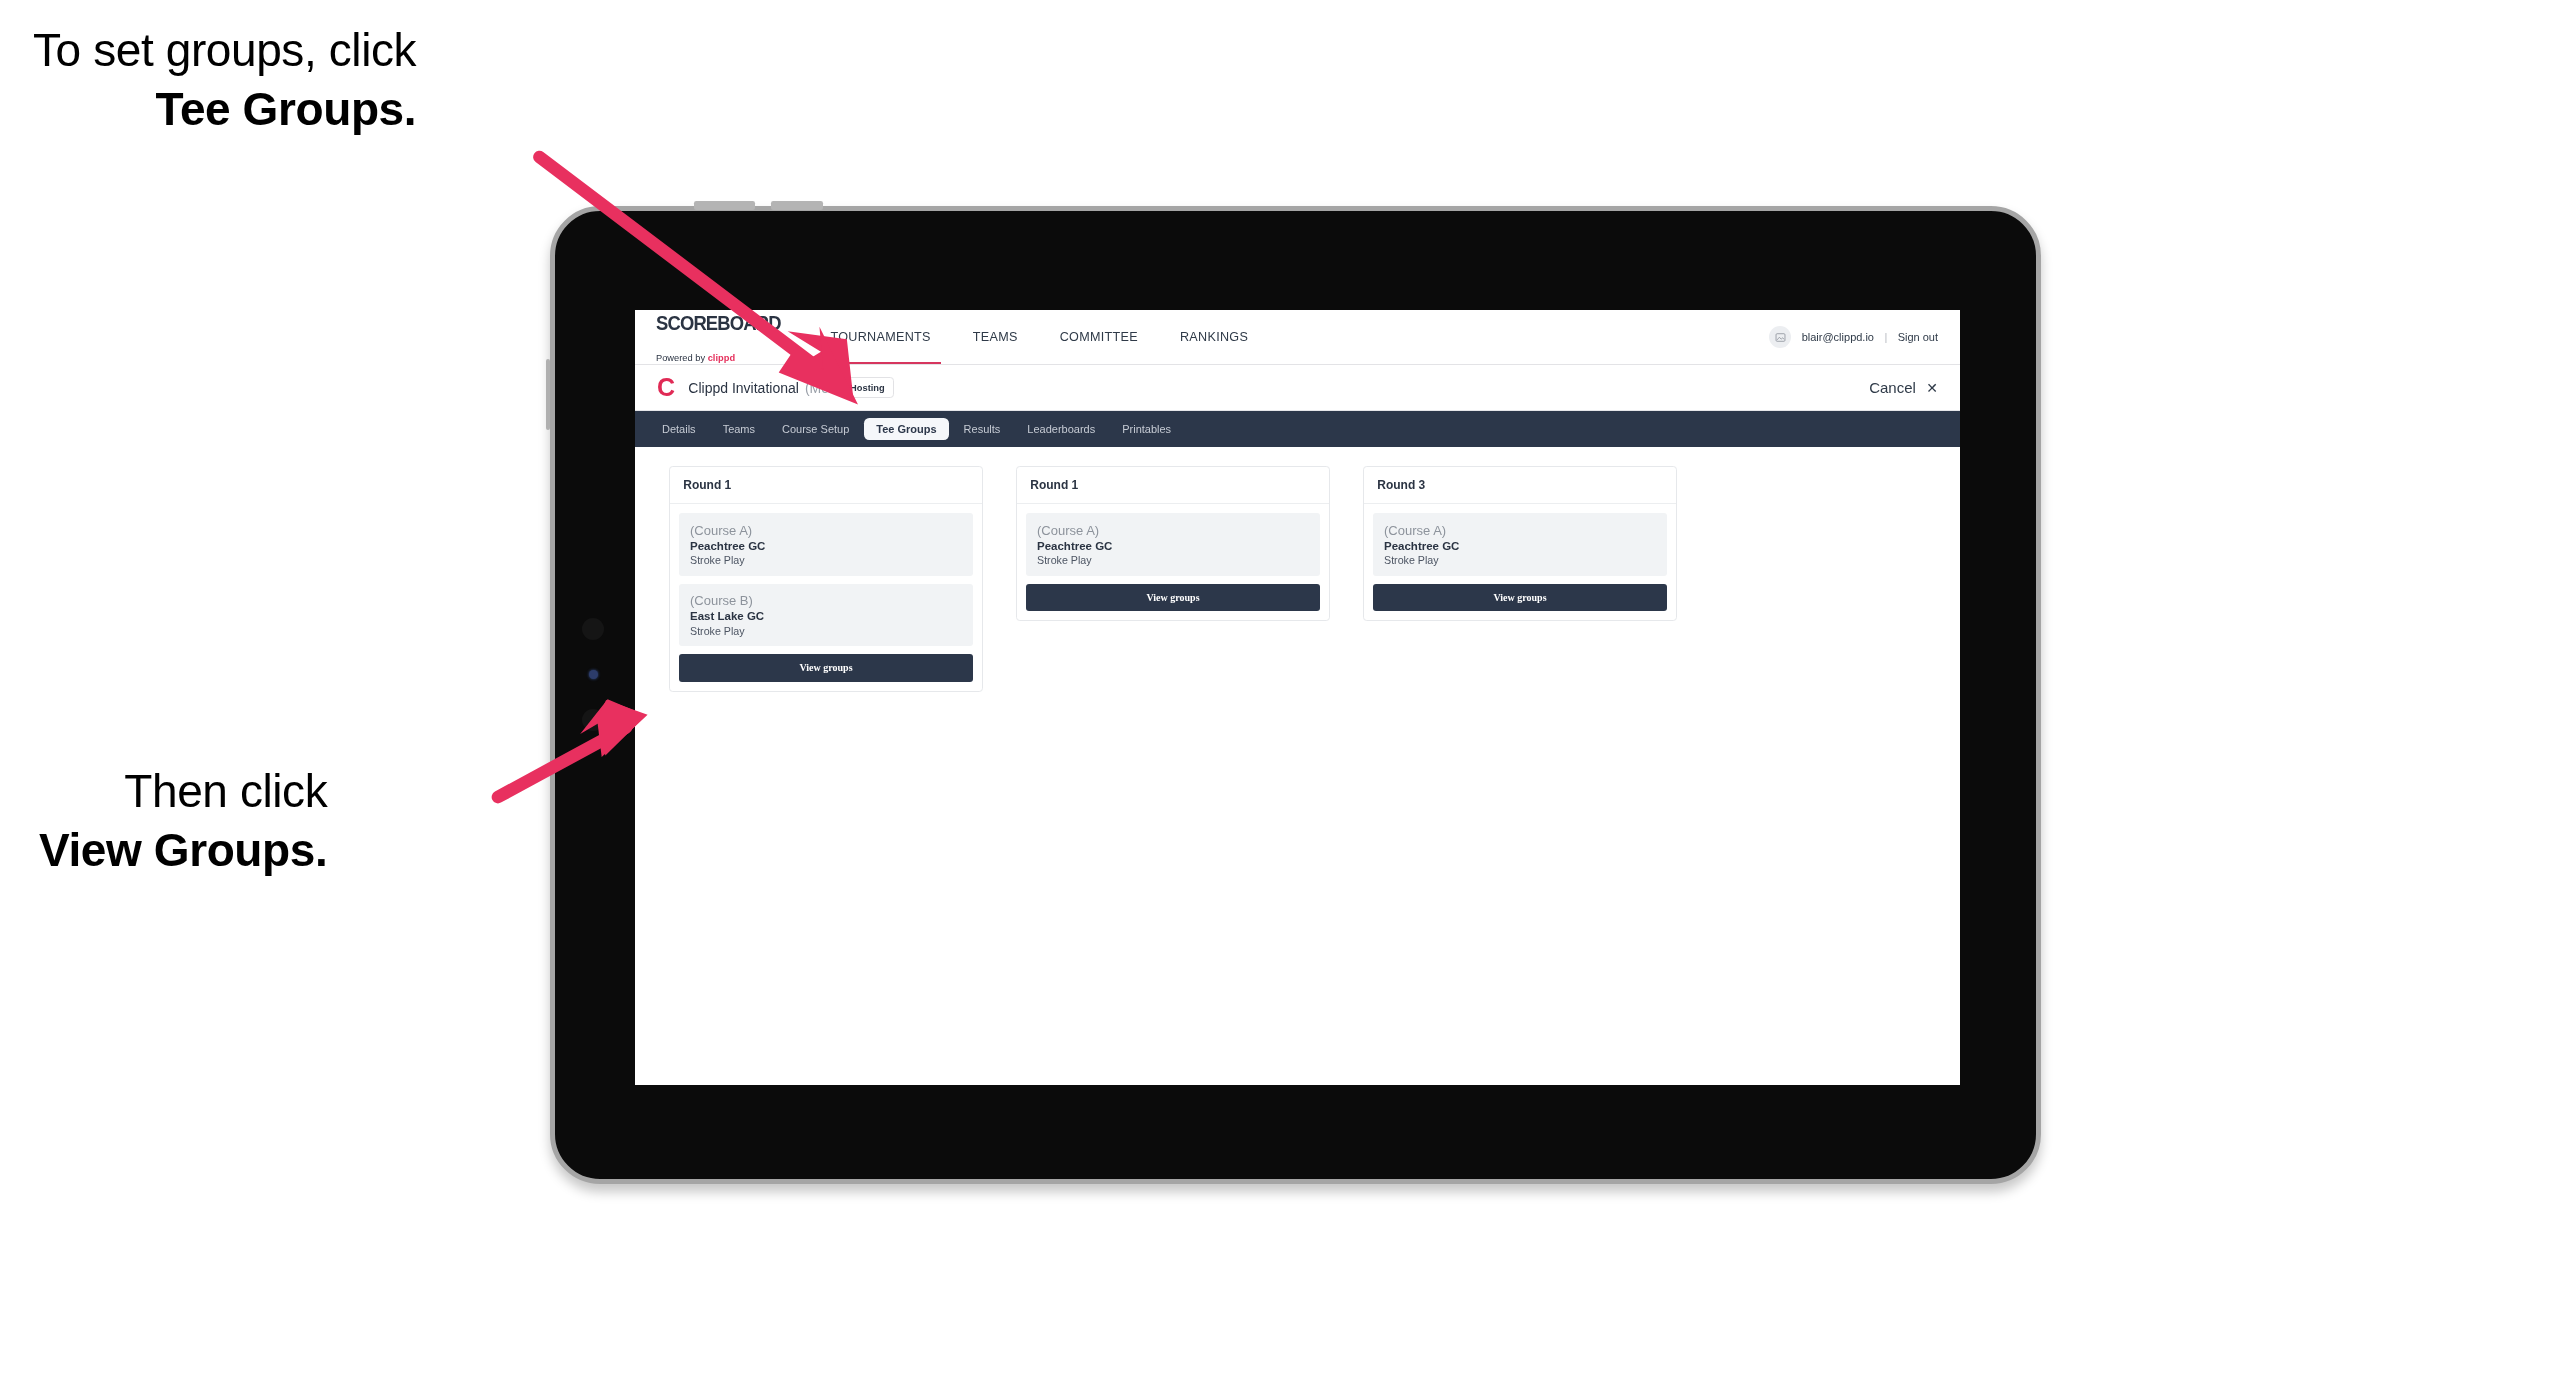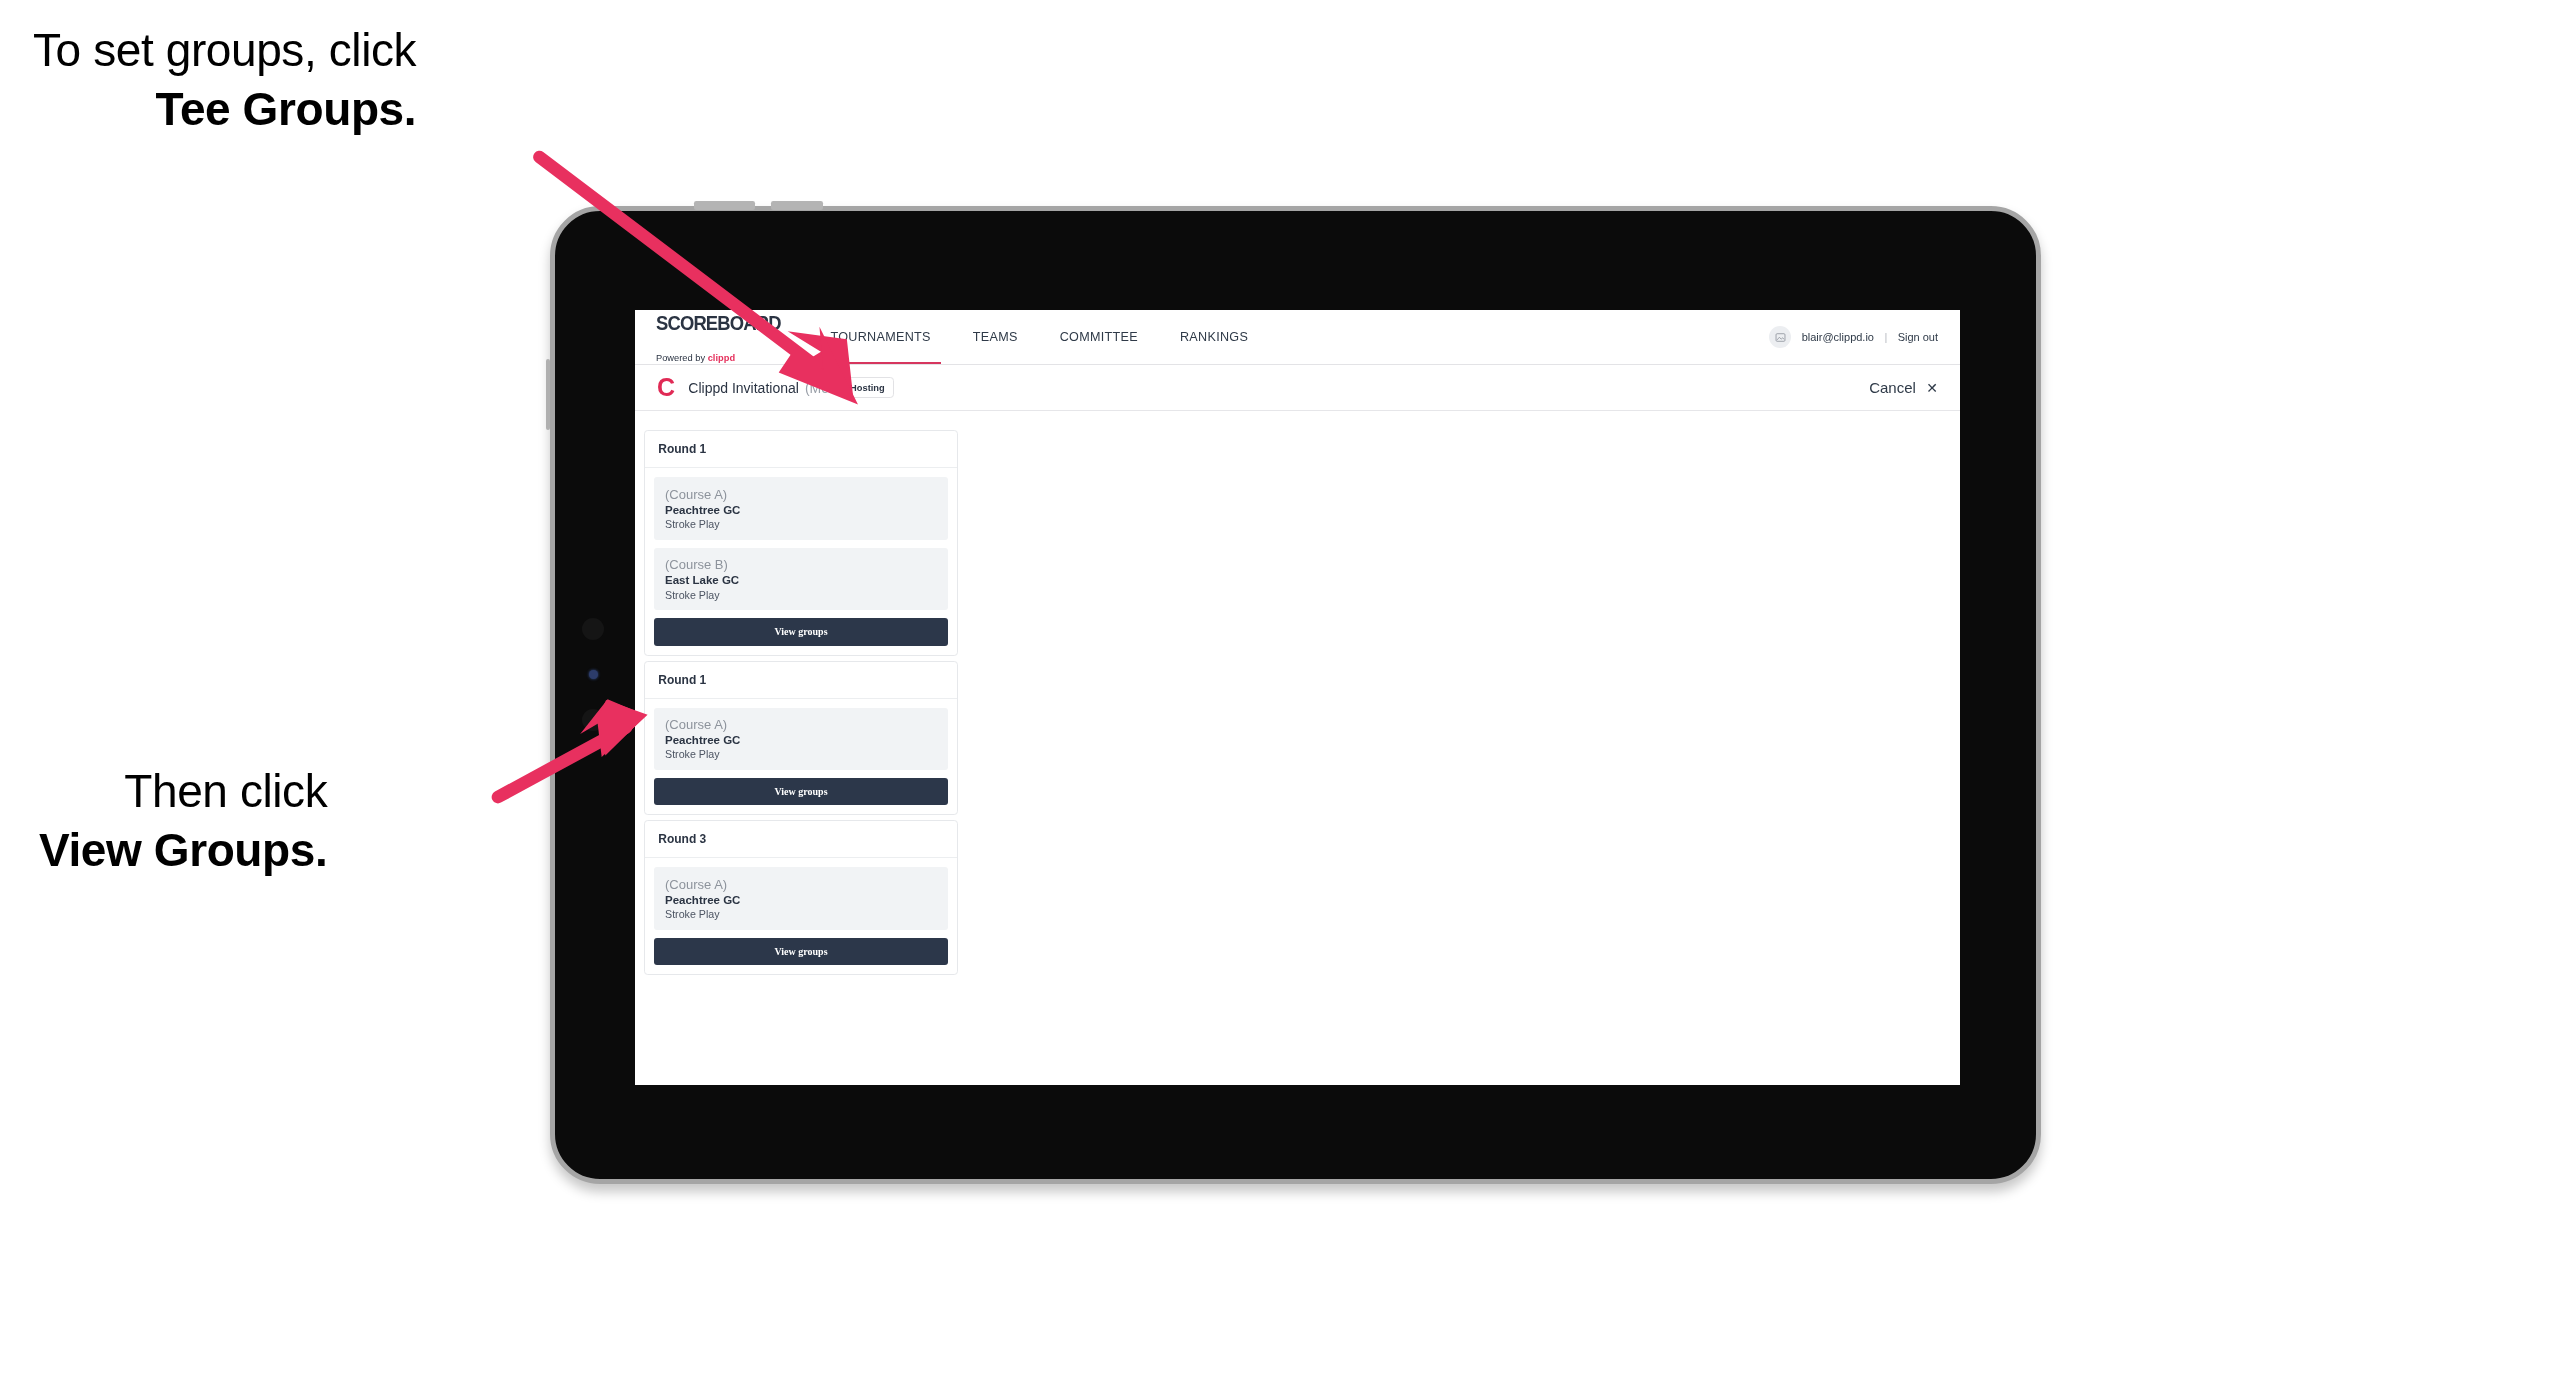--- a/index.html
+++ b/index.html
@@ -81,22 +81,22 @@
   .cancel-x { font-size:14px; color:#2f3a48; font-weight:300; }
 
   
   .tabbar { height:36px; background:#2c374a; display:flex; align-items:center;
             padding-left:15px; gap:3px; }
   .tab { font-size:11px; color:#c6cbd4; padding:5.2px 12px; border-radius:5.2px;
          white-space:nowrap; }
   .tab.active { background:#f5f7fa; color:#2c374a; font-weight:700; }
 
   
-  .content { background:#fff; padding:19px 9px; display:flex; gap:5px;
-             align-items:flex-start;flex-direction:column; }
+  .content { background:#fff; padding:19px 34px; display:flex; gap:33px;
+             align-items:flex-start; }
   .round-card { width:314px; background:#fff; border:0.7px solid #e6e8eb;
                 border-radius:3.7px; overflow:hidden; }
   .round-head { padding:11px 13.3px; border-bottom:0.7px solid #eceef0;
                 font-size:12px; font-weight:700; color:#2b3443; }
   .round-body { padding:9px; }
   .course-box { background:#f1f3f5; border-radius:3px; padding:9.6px 11px;
                 margin-bottom:8.1px; }
   .course-tag { font-size:13px; color:#8d939c; margin-bottom:2.2px; }
   .course-name { font-size:11.5px; font-weight:700; color:#2b3443;
                  margin-bottom:2.2px; }
@@ -159,20 +159,29 @@
         <span class="c-mark">C</span>
         <span class="t-name">Clippd Invitational</span>
         <span class="t-gender">(Me</span>
         <span class="host-badge">Hosting</span>
         <div class="tbar-right">
           <span class="cancel-txt">Cancel</span>
           <span class="cancel-x">✕</span>
         </div>
       </div>
 
+      <div class="tabbar">
+        <div class="tab">Details</div>
+        <div class="tab">Teams</div>
+        <div class="tab">Course Setup</div>
+        <div class="tab active">Tee Groups</div>
+        <div class="tab">Results</div>
+        <div class="tab">Leaderboards</div>
+        <div class="tab">Printables</div>
+      </div>
 
       <div class="content">
 
         <div class="round-card">
           <div class="round-head">Round 1</div>
           <div class="round-body">
             <div class="course-box">
               <div class="course-tag">(Course A)</div>
               <div class="course-name">Peachtree GC</div>
               <div class="course-fmt">Stroke Play</div>

